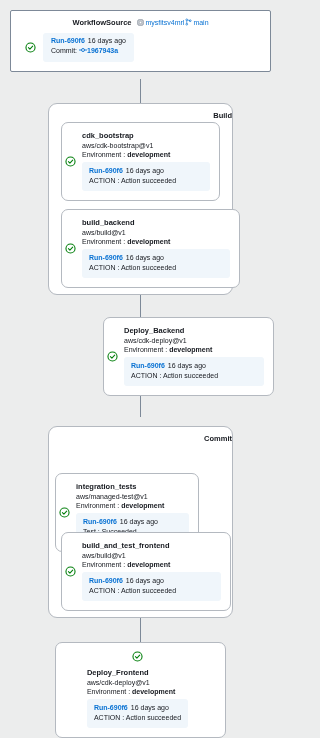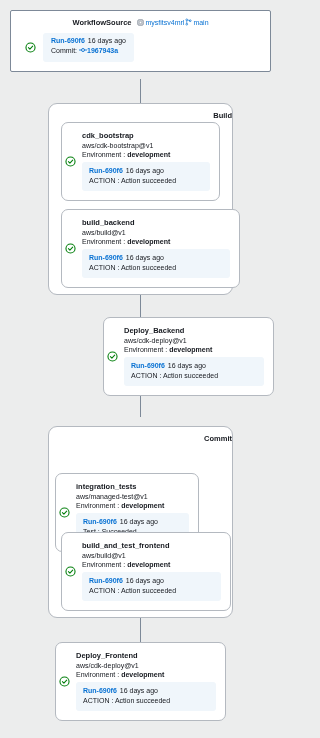--- a/index.html
+++ b/index.html
@@ -343,21 +343,21 @@
       </div>
       <div class="run-pill">
         <div class="run-line">
           <a class="run-link" href="#">Run-690f6</a><span class="run-age">16 days ago</span>
         </div>
         <div class="run-status">ACTION : Action succeeded</div>
       </div>
     </div>
   </div>
 
-  <div class="card" style="left:55px; top:642px; width:171px;">
+  <div class="card" style="left:55px; top:642px; width:171px;flex-direction:column;">
     <span class="status-icon">
       <svg width="11" height="11" viewBox="0 0 16 16">
           <circle cx="8" cy="8" r="6.6" fill="none" stroke="#037f0c" stroke-width="1.6"></circle>
           <path d="M5 8.2l2.1 2.1L11.2 6" fill="none" stroke="#037f0c" stroke-width="1.6" stroke-linecap="round" stroke-linejoin="round"></path>
         </svg>
     </span>
     <div class="card-content">
       <div class="card-name">Deploy_Frontend</div>
       <div class="card-uses">aws/cdk-deploy@v1</div>
       <div class="card-env">

